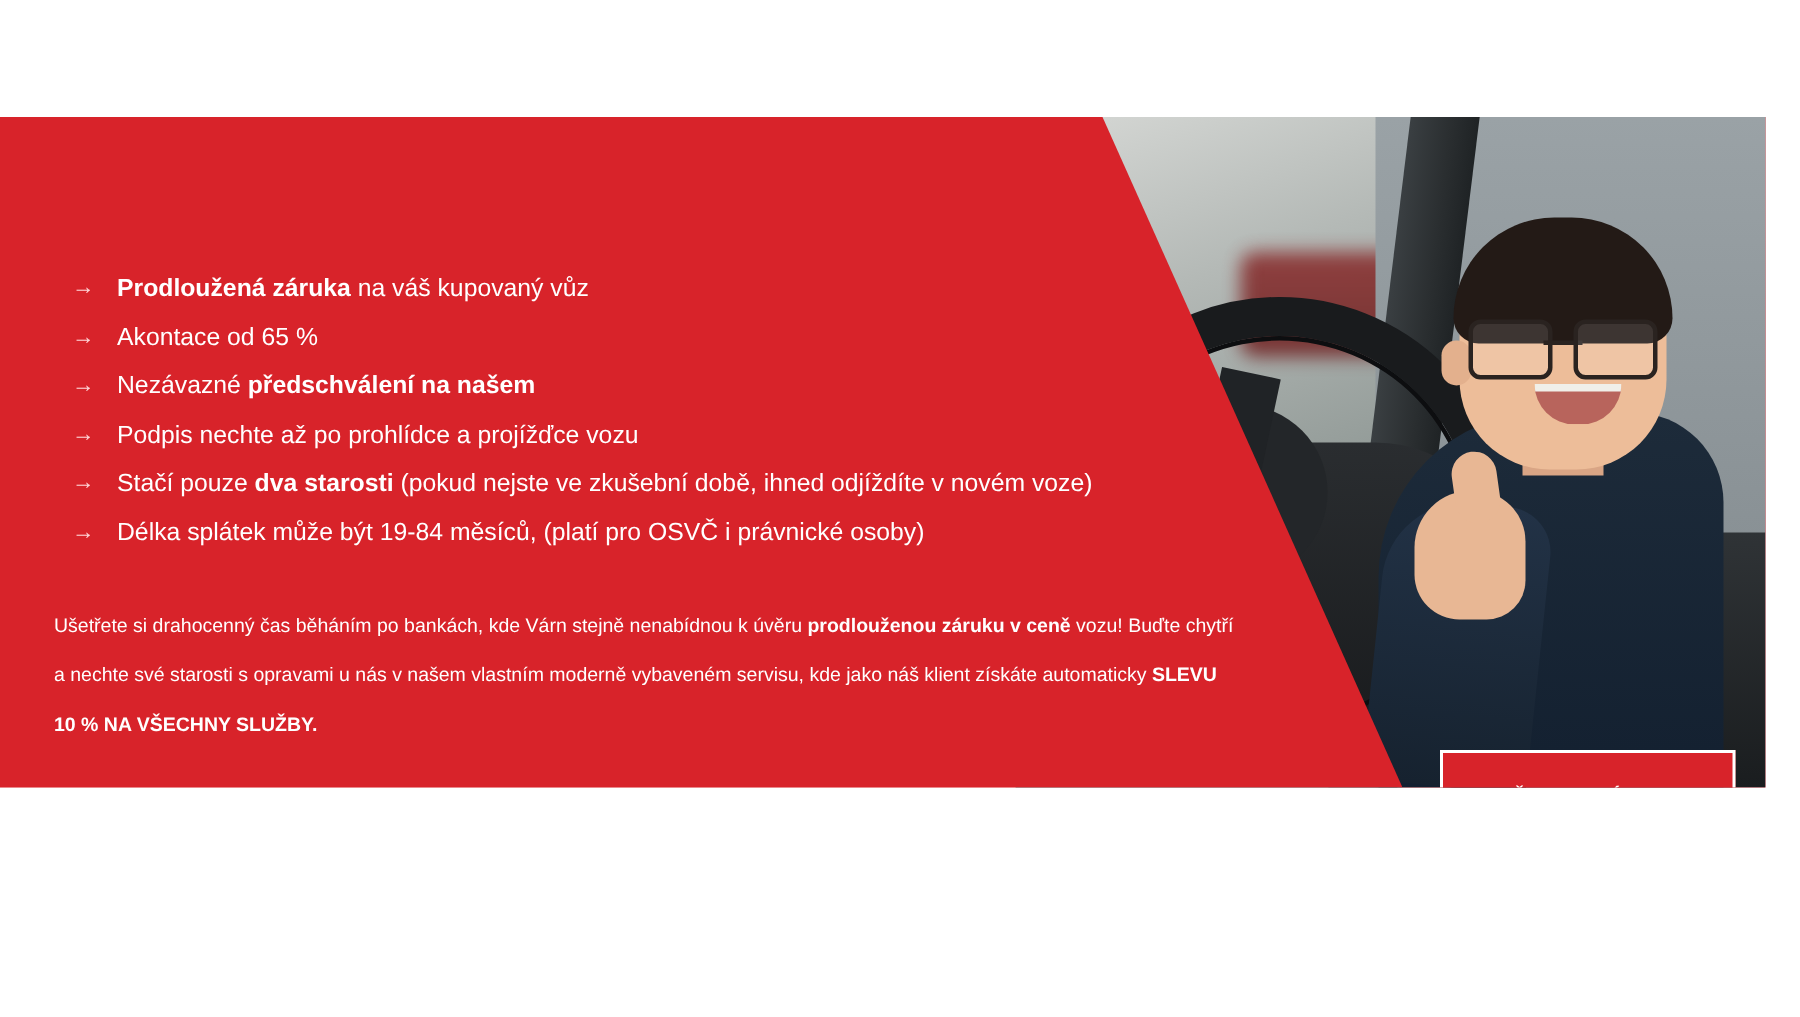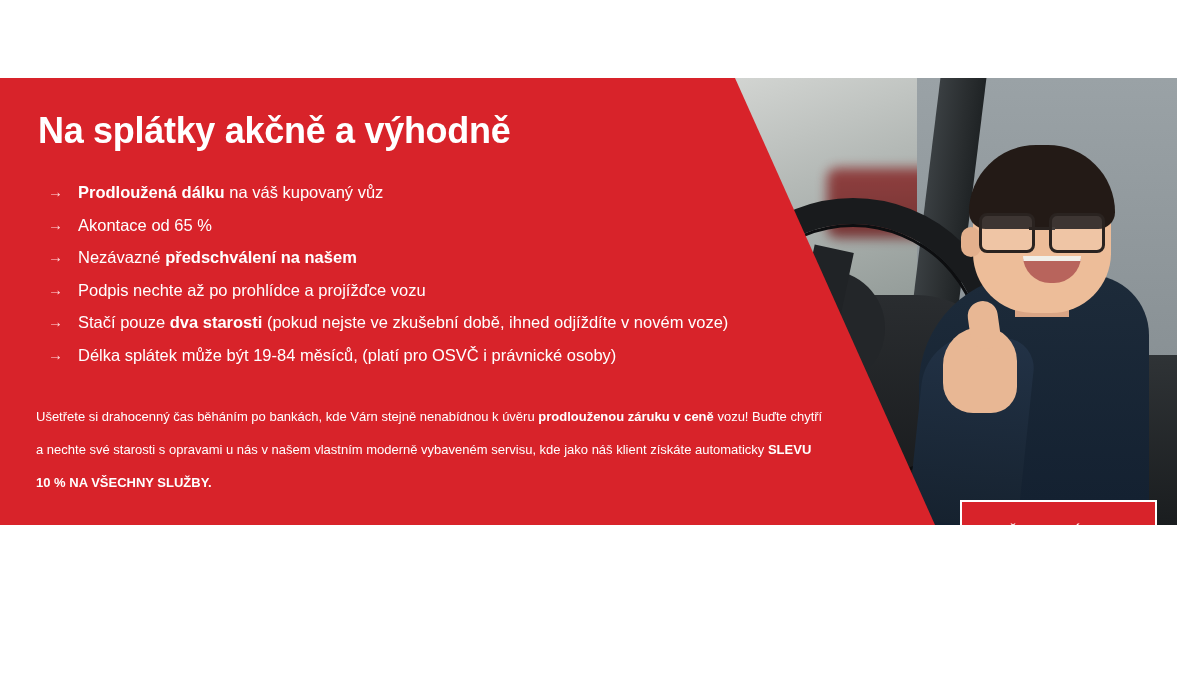--- a/index.html
+++ b/index.html
@@ -318,25 +318,24 @@
       <div class="glasses">
         <div class="lens l"></div>
         <div class="bridge"></div>
         <div class="lens r"></div>
       </div>
     </div>
 
     <div class="red-wedge"></div>
 
     <div class="content">
-      <div class="headline">Na splátky akčně a výhodně</div>
       <div class="bullets">
           <div class="bullet">
             <span class="arrow">→</span>
-            <span class="txt"><b>Prodloužená dálku</b> na váš kupovaný vůz</span>
+            <span class="txt"><b>Prodloužená záruka</b> na váš kupovaný vůz</span>
           </div>
           <div class="bullet">
             <span class="arrow">→</span>
             <span class="txt">Akontace od 65 %</span>
           </div>
           <div class="bullet">
             <span class="arrow">→</span>
             <span class="txt">Nezávazné <b>předschválení na našem</b></span>
           </div>
           <div class="bullet">

